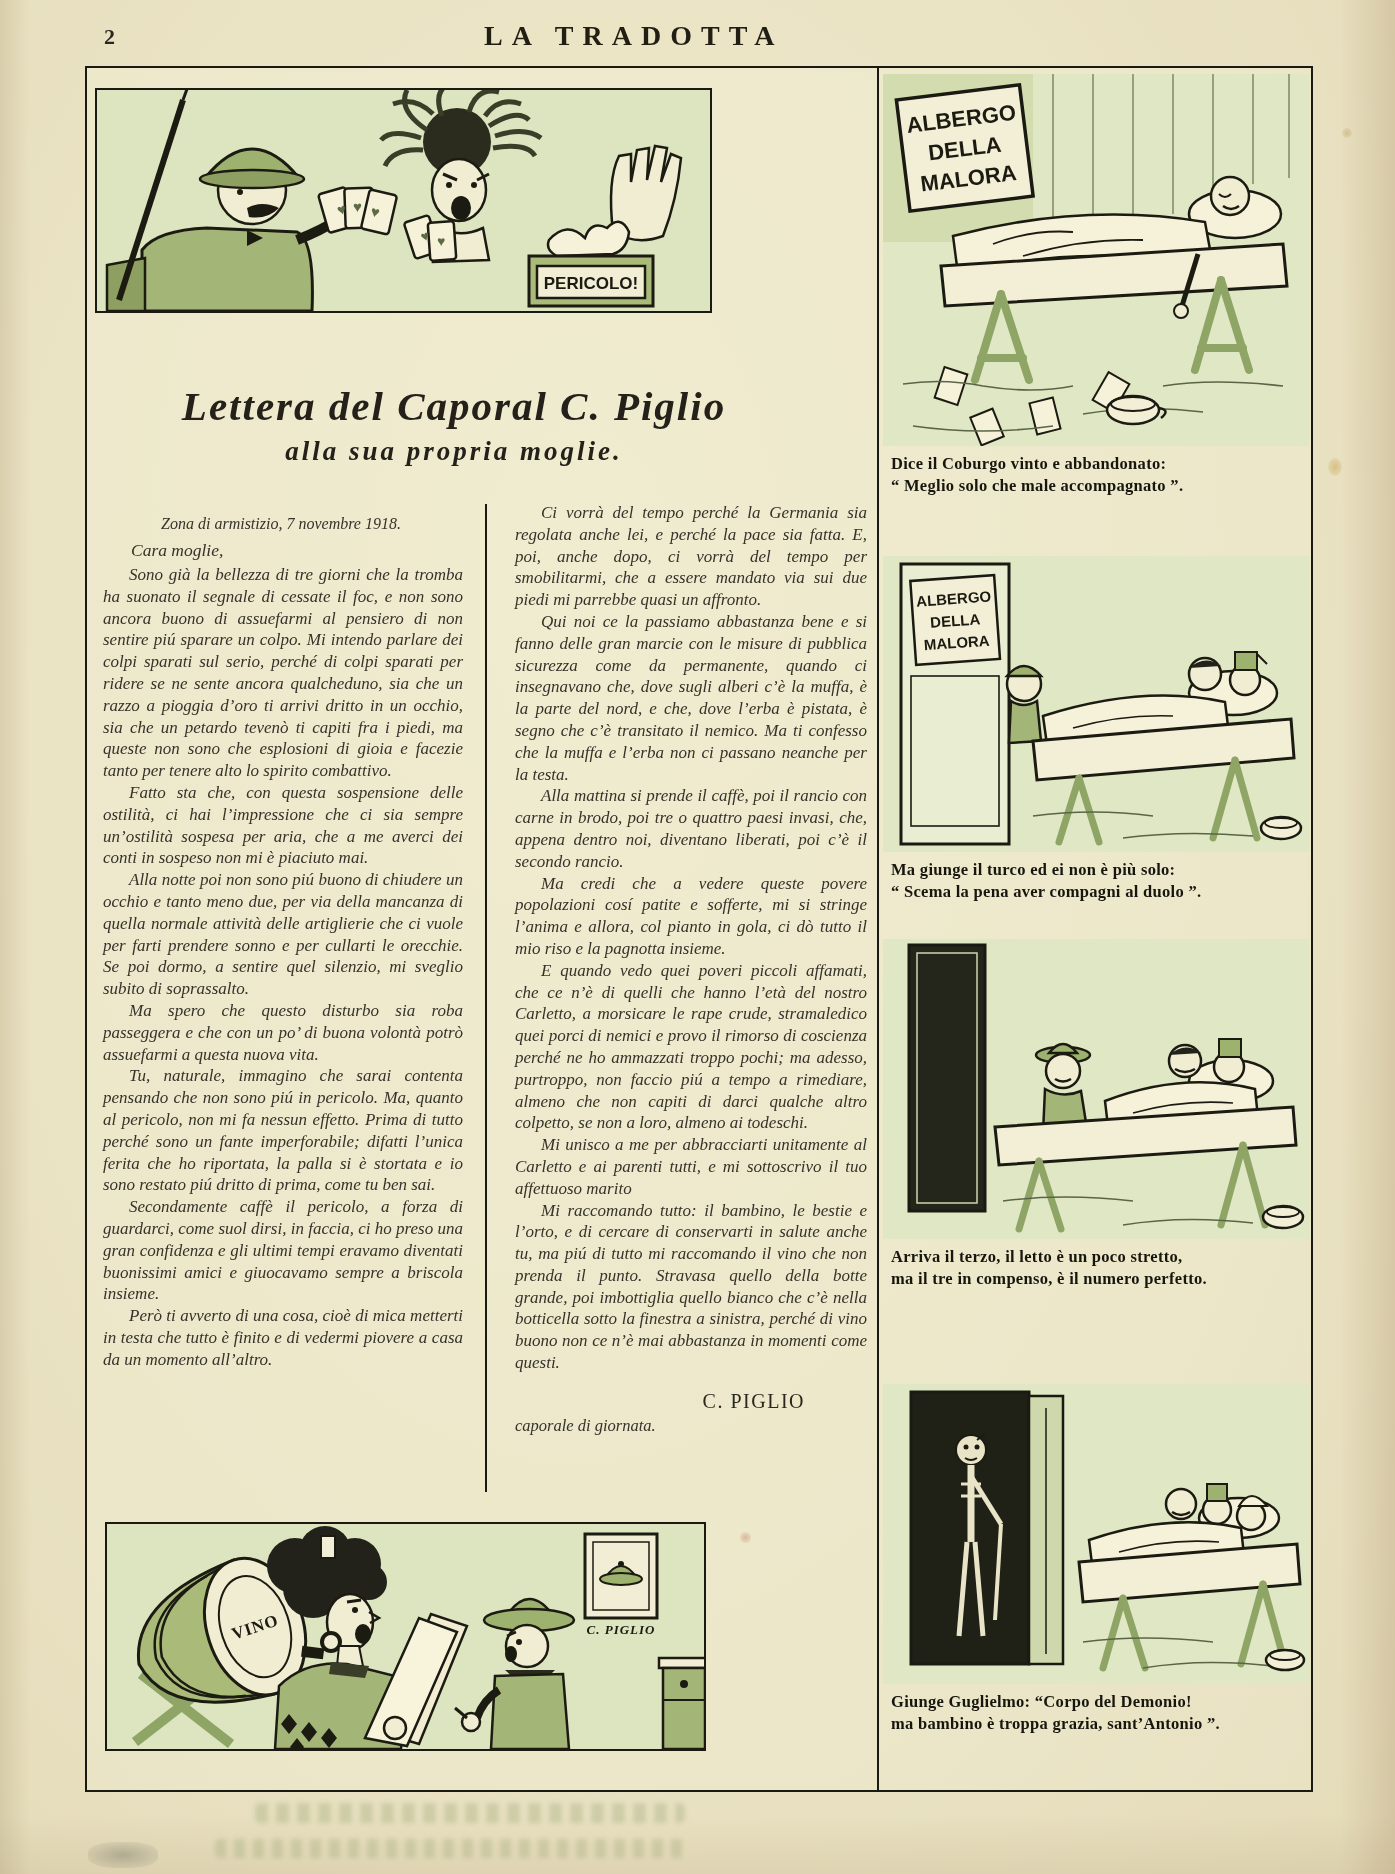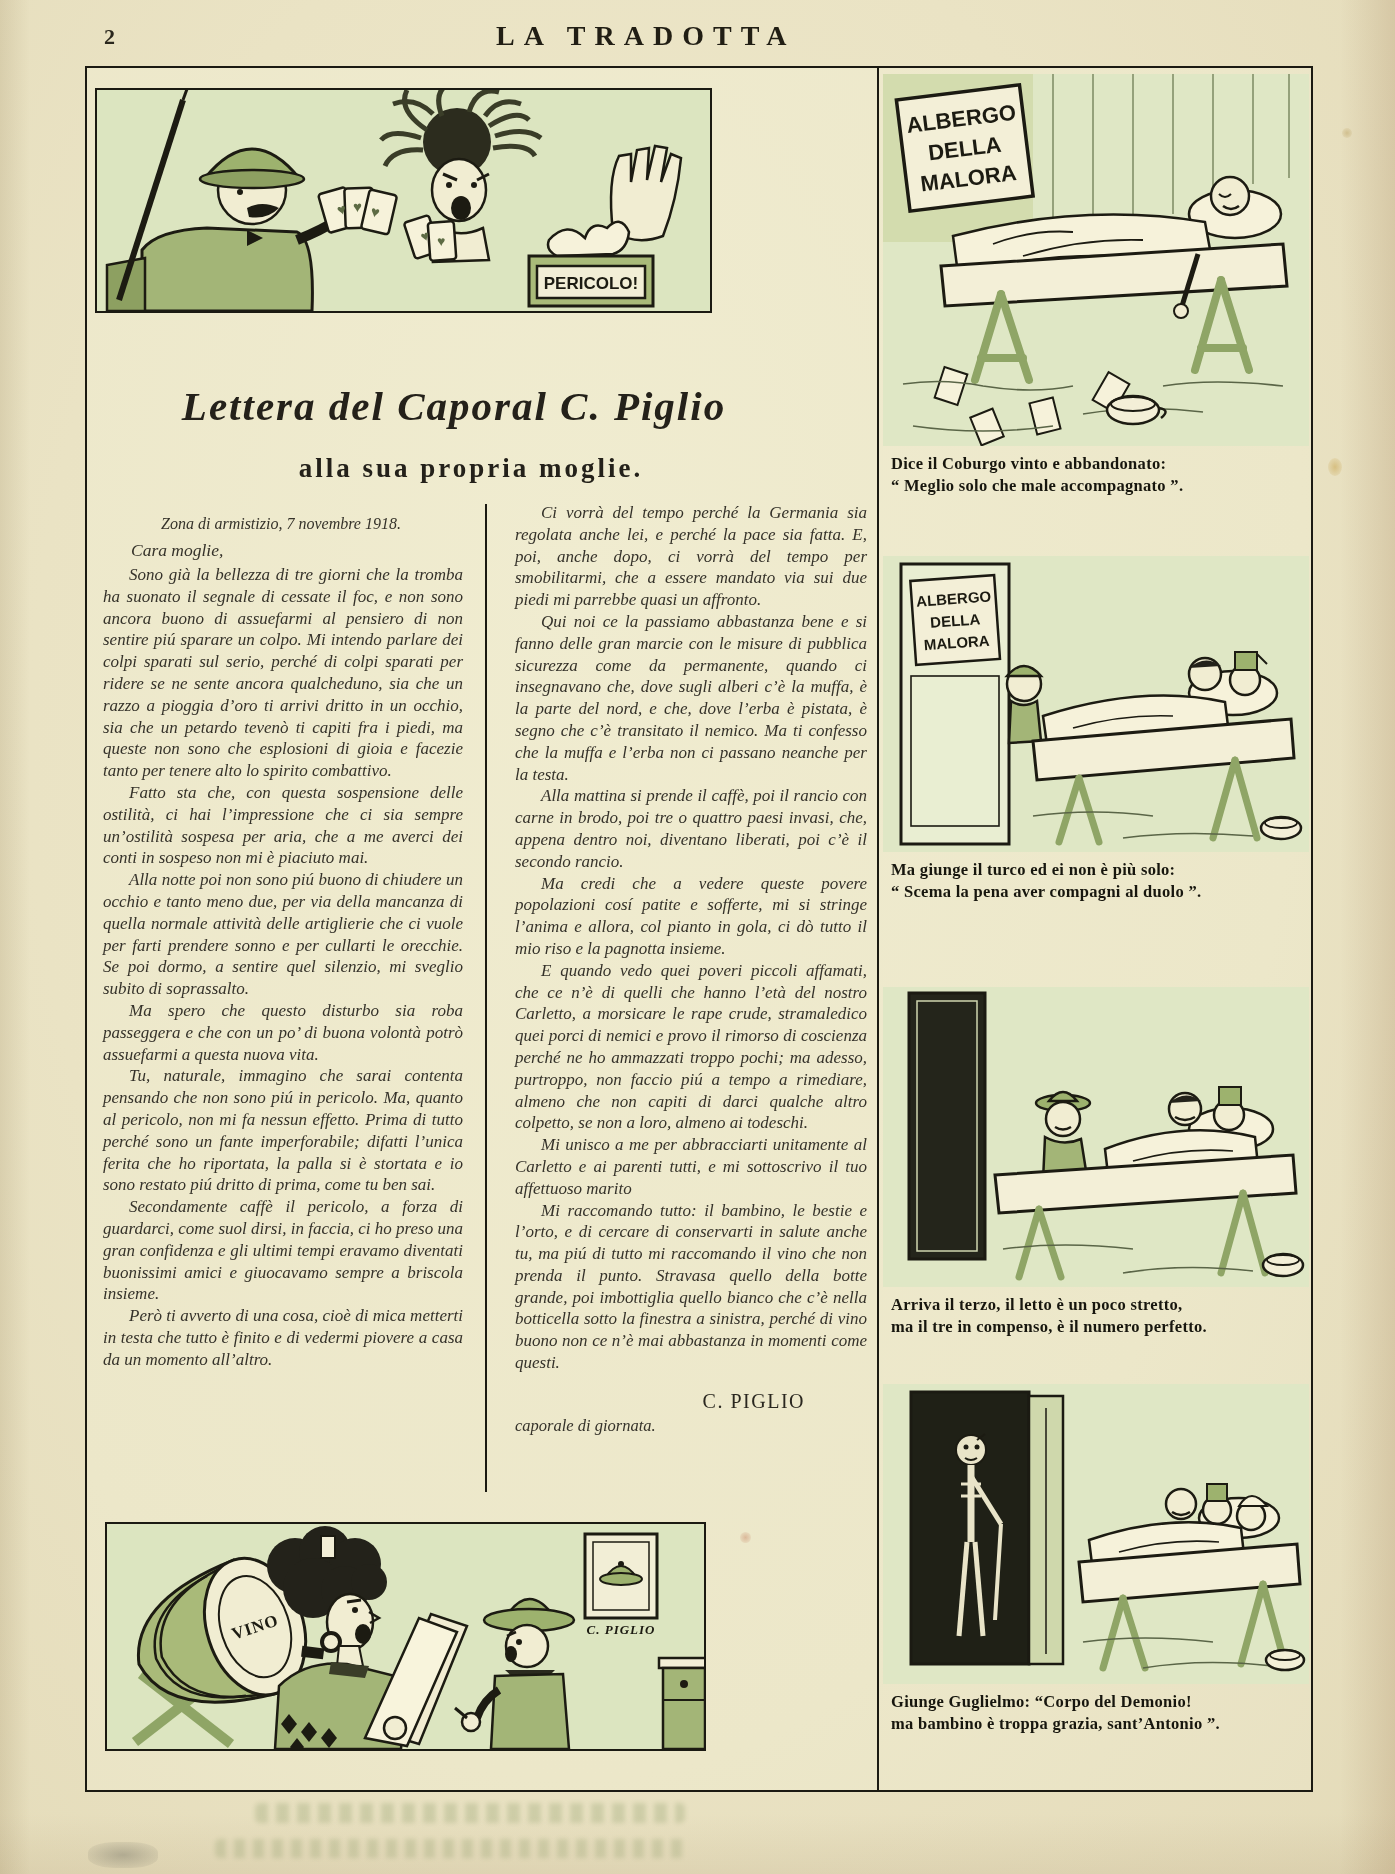--- a/index.html
+++ b/index.html
@@ -5,42 +5,42 @@
   html,body{margin:0;padding:0;}
   body{width:1395px;height:1874px;position:relative;font-family:"Liberation Serif",serif;}
   .sheet{position:absolute;inset:0;width:1395px;height:1874px;overflow:hidden;
     background:
       linear-gradient(90deg, rgba(120,95,50,.14) 0px, rgba(120,95,50,0) 30px),
       linear-gradient(270deg, rgba(150,110,70,.20) 0px, rgba(150,110,70,0) 55px),
       linear-gradient(0deg, rgba(150,120,80,.12) 0px, rgba(150,120,80,0) 60px),
       radial-gradient(ellipse at 45% 40%, #efe9cc 0%, #eae3c4 55%, #e4dbb9 100%);
   }
   .page-num{position:absolute;left:104px;top:24px;font-size:22px;font-weight:bold;color:#2a271d;}
-  .masthead{position:absolute;left:496px;top:20px;font-size:28px;font-weight:bold;letter-spacing:9px;color:#211e14;}
+  .masthead{position:absolute;left:484px;top:20px;font-size:28px;font-weight:bold;letter-spacing:9px;color:#211e14;}
   .frame{position:absolute;left:85px;top:66px;width:1224px;height:1722px;border:2.5px solid #1b1a12;
     background:radial-gradient(ellipse at 40% 30%, #f0ecd0 0%, #ece7c9 70%, #e8e1c2 100%);}
   .illo{position:absolute;border:2.5px solid #1b1a12;background:#dce5c0;overflow:hidden;}
   .illo-top{left:8px;top:20px;width:613px;height:221px;}
   .illo-bottom{left:18px;top:1454px;width:597px;height:225px;}
   .title{position:absolute;left:14px;top:314px;width:706px;margin:0;text-align:center;
     font-style:italic;font-weight:bold;font-size:41px;letter-spacing:2px;color:#24211a;}
-  .subtitle{position:absolute;left:14px;top:368px;width:706px;margin:17px;text-align:center;
-    font-weight:bold;font-size:27px;letter-spacing:3px;color:#24211a;}
+  .subtitle{position:absolute;left:14px;top:368px;width:706px;margin:0;text-align:center;
+    font-style:italic;font-weight:bold;font-size:27px;letter-spacing:3px;color:#24211a;}
   .col{position:absolute;font-style:italic;color:#35322a;}
   .col1{left:16px;top:447px;width:360px;}
   .col2{left:428px;top:434px;width:352px;}
   .dateline{text-align:center;padding-right:4px;font-size:16px;margin-bottom:7px;}
   .salutation{font-size:17.5px;text-indent:28px;margin-bottom:3px;}
   .para{margin:0;text-indent:26px;text-align:justify;font-size:17px;line-height:21.8px;}
   .colrule{position:absolute;left:398px;top:436px;width:2px;height:988px;background:#1b1a12;}
   .rightrule{position:absolute;left:790px;top:0;width:2px;height:100%;background:#1b1a12;}
   .sig-name{margin-top:16px;text-align:right;padding-right:62px;font-style:normal;font-size:20px;letter-spacing:1.5px;color:#2a271f;}
   .sig-role{text-align:left;padding-right:38px;font-size:16.5px;margin-top:3px;}
   .panel{position:absolute;left:796px;width:426px;}
-  .p1{top:6px;} .p2{top:488px;} .p3{top:919px;font-family:Liberation Serif, serif;} .p4{top:1316px;}
+  .p1{top:6px;} .p2{top:488px;} .p3{top:871px;font-family:Liberation Serif, serif;} .p4{top:1316px;}
   .panel svg{display:block;}
   .caption{margin-top:7px;padding-left:8px;font-weight:bold;font-size:16.5px;line-height:21.5px;letter-spacing:.3px;color:#17160e;}
   .ghost{position:absolute;filter:blur(2.6px);opacity:.45;border-radius:5px;}
   .ghost1{left:255px;top:1803px;width:430px;height:20px;
     background:repeating-linear-gradient(90deg, rgba(125,145,90,.55) 0 13px, rgba(125,145,90,0) 13px 21px);}
   .ghost2{left:215px;top:1839px;width:470px;height:19px;
     background:repeating-linear-gradient(90deg, rgba(125,145,90,.5) 0 11px, rgba(125,145,90,0) 11px 19px);}
   .stain{position:absolute;border-radius:50%;}
   .stain-a{left:1328px;top:458px;width:14px;height:18px;background:radial-gradient(#c8a44e,rgba(200,164,78,0));opacity:.55;}
   .stain-b{left:740px;top:1532px;width:11px;height:11px;background:radial-gradient(#cf9a7a,rgba(207,154,122,0));opacity:.6;}

